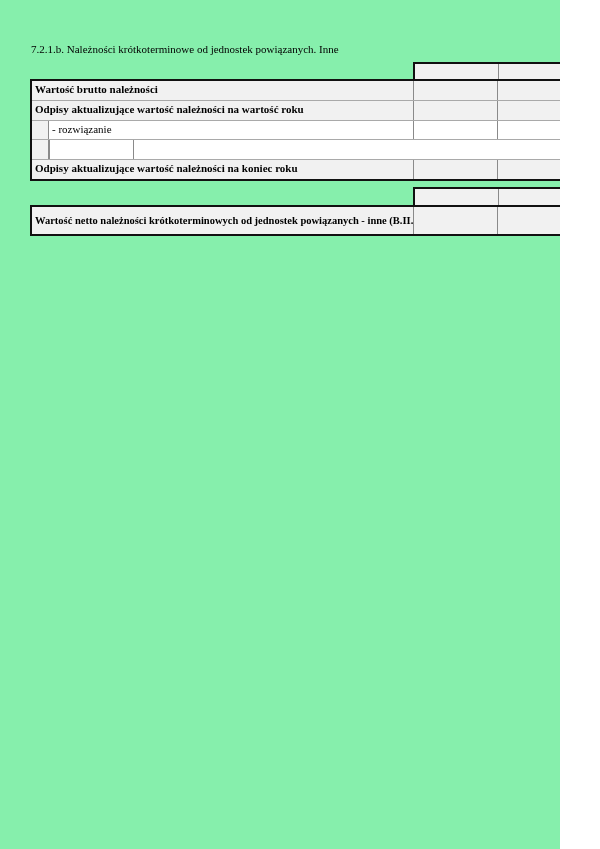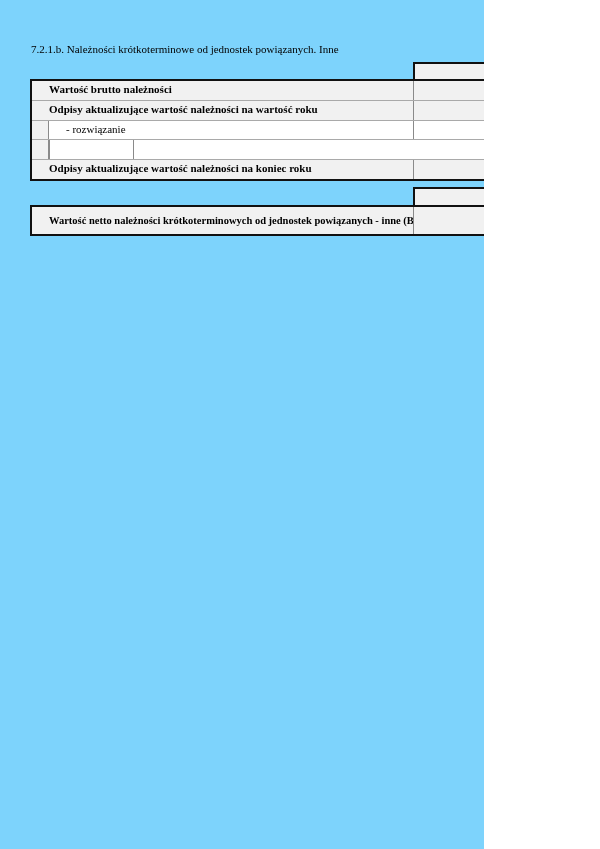--- a/index.html
+++ b/index.html
@@ -1,21 +1,21 @@
 <!DOCTYPE html>
 <html style="--fill: #f1f1f1; --grid: #8a8a8a; --gridlight: #a9a9a9; --border: #111111;"><head>
 <meta charset="utf-8">
 <style>
   * { margin: 0; padding: 0; box-sizing: border-box; }
   html, body { background: #ffffff; }
   .sheet {
     position: relative;
-    width: 484px;
+    width: 560px;
     height: 849px;
-    background: #7dd3fc;
+    background: #86efac;
     font-family: "Liberation Serif", "DejaVu Serif", serif;
     color: #000000;
     overflow: hidden;
   }
   .doc-title {
     position: absolute;
     left: 31px;
     top: 43px;
     font-size: 11px;
     line-height: 13px;
@@ -61,21 +61,21 @@
 
   .indent-cell {
     width: 17px;
     background: var(--fill, #f1f1f1);
     border-right: 1px solid var(--grid, #8a8a8a);
   }
   .label-cell {
     flex: 1;
     font-size: 11px;
     line-height: 15px;
-    padding: 1px 2px 0 17px;
+    padding: 1px 2px 0 3px;
     white-space: nowrap;
     overflow: hidden;
   }
   .label-cell.bold { font-weight: bold; }
   .trow.vcenter .label-cell {
     display: flex;
     align-items: center;
     padding-top: 0;
     font-size: 10.5px;
   }

